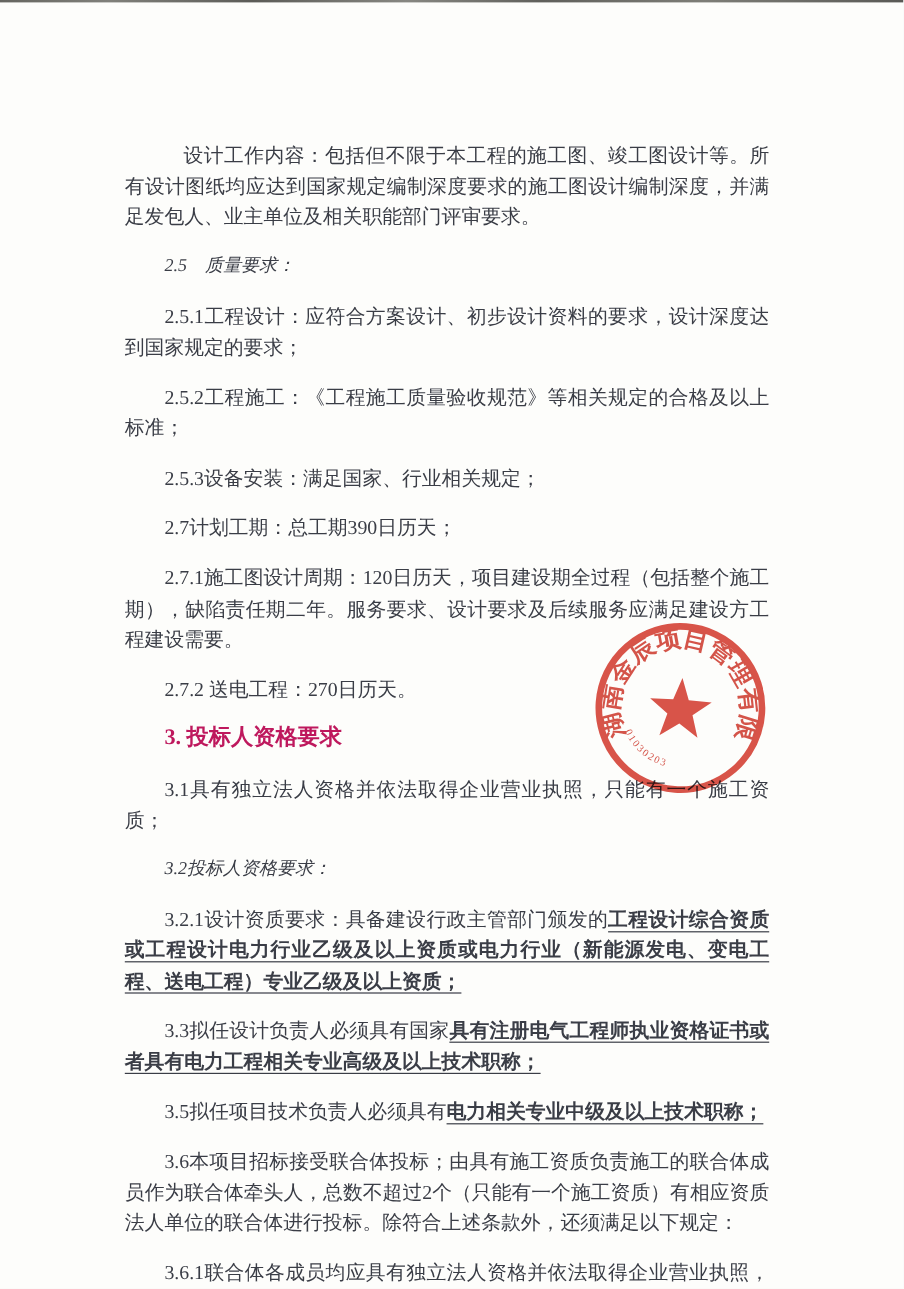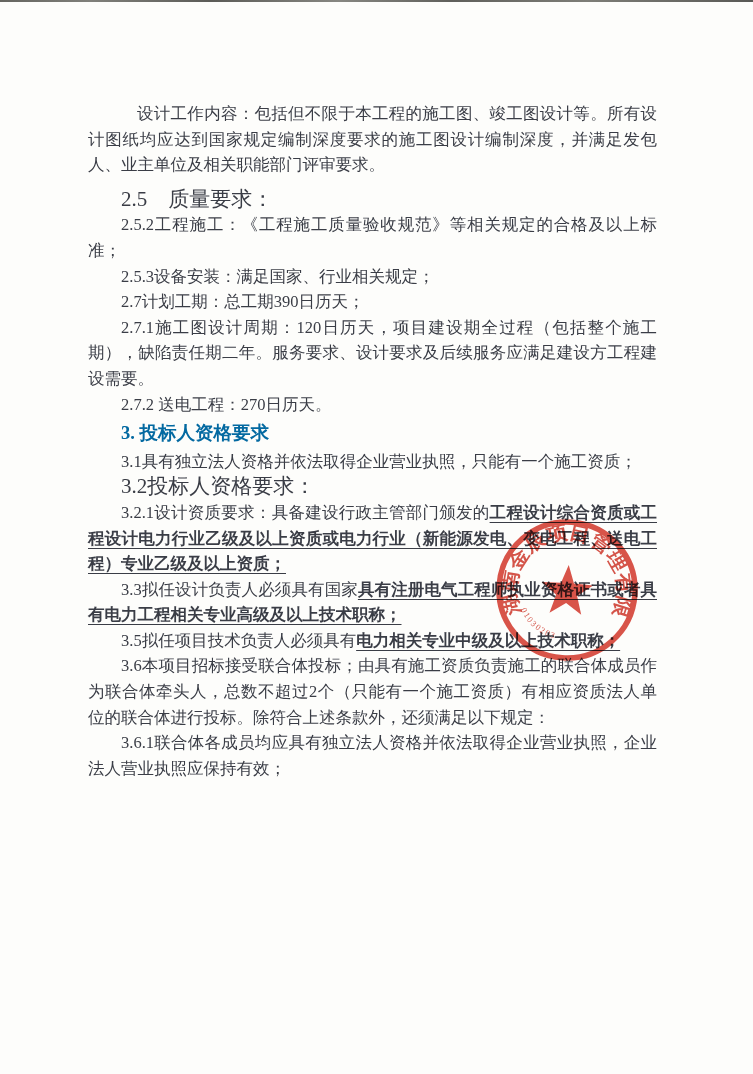--- a/index.html
+++ b/index.html
@@ -23,29 +23,29 @@
   .doc-body{
     position:absolute;
     left:88px;top:0;
     width:569px;
     padding-top:101px;
     color:#3a3d46;
     font-size:16.5px;
     line-height:25.6px;
     text-align:justify;
   }
-  .para{margin:0;text-indent:33px;}
+  .para{margin:16px;text-indent:33px;}
   .para.first{text-indent:49px;}
   .para.gap-top{margin-top:9px;}
-  .para.small{font-size:21px;}
+  .para.small{font-size:15px;font-style:italic;}
   .para.heading{
     font-weight:bold;
     font-size:18.5px;
     margin-top:4px;margin-bottom:2px;
-    color:#0369a1;
+    color:#be185d;
   }
   .ub{
     font-weight:bold;
     text-decoration:underline;
     text-decoration-thickness:1.2px;
     text-underline-offset:4px;
   }
   
   .seal{
     position:absolute;
@@ -70,20 +70,21 @@
 </head>
 <body>
 
 <div class="page">
 
   <div class="scan-edge"></div>
 
   <div class="doc-body">
       <p class="para first"><span>设计工作内容：包括但不限于本工程的施工图、竣工图设计等。所有设计图纸均应达到国家规定编制深度要求的施工图设计编制深度，并满足发包人、业主单位及相关职能部门评审要求。</span></p>
       <p class="para gap-top small"><span>2.5　质量要求：</span></p>
+      <p class="para"><span>2.5.1工程设计：应符合方案设计、初步设计资料的要求，设计深度达到国家规定的要求；</span></p>
       <p class="para"><span>2.5.2工程施工：《工程施工质量验收规范》等相关规定的合格及以上标准；</span></p>
       <p class="para"><span>2.5.3设备安装：满足国家、行业相关规定；</span></p>
       <p class="para"><span>2.7计划工期：总工期390日历天；</span></p>
       <p class="para"><span>2.7.1施工图设计周期：120日历天，项目建设期全过程（包括整个施工期），缺陷责任期二年。服务要求、设计要求及后续服务应满足建设方工程建设需要。</span></p>
       <p class="para"><span>2.7.2 送电工程：270日历天。</span></p>
       <p class="para heading"><span>3. 投标人资格要求</span></p>
       <p class="para"><span>3.1具有独立法人资格并依法取得企业营业执照，只能有一个施工资质；</span></p>
       <p class="para small"><span>3.2投标人资格要求：</span></p>
       <p class="para"><span>3.2.1设计资质要求：具备建设行政主管部门颁发的</span><span class="ub">工程设计综合资质或工程设计电力行业乙级及以上资质或电力行业（新能源发电、变电工程、送电工程）专业乙级及以上资质；</span></p>
       <p class="para"><span>3.3拟任设计负责人必须具有国家</span><span class="ub">具有注册电气工程师执业资格证书或者具有电力工程相关专业高级及以上技术职称；</span></p>

